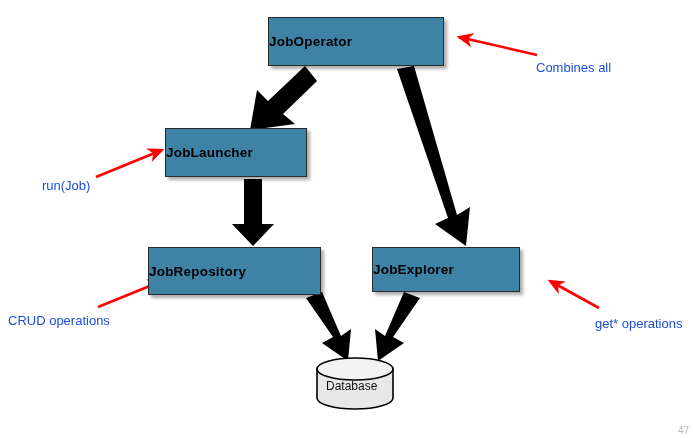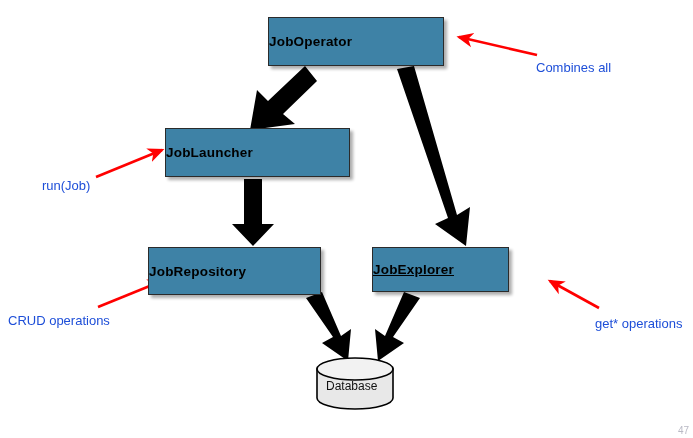--- a/index.html
+++ b/index.html
@@ -120,29 +120,29 @@
     </g>
     <g>
       <line x1="599" y1="308" x2="550" y2="281" stroke="#ff0000" stroke-width="2.6" marker-end="url(#redhead)"></line>
     </g>
   </svg>
 
   <div class="node-box" style="left:268px; top:17px; width:176px; height:49px;">
     <span class="node-label">JobOperator</span>
   </div>
 
-  <div class="node-box" style="left:165px; top:128px; width:185px; height:49px;">
+  <div class="node-box" style="left:165px; top:128px; width:142px; height:49px;">
     <span class="node-label">JobLauncher</span>
   </div>
 
   <div class="node-box" style="left:148px; top:247px; width:173px; height:48px;">
     <span class="node-label">JobRepository</span>
   </div>
 
-  <div class="node-box" style="left:372px; top:247px; width:137px; height:45px;text-decoration:underline;">
+  <div class="node-box" style="left:372px; top:247px; width:148px; height:45px;">
     <span class="node-label">JobExplorer</span>
   </div>
 
   <div class="db-label" style="left:326px; top:379px;">Database</div>
 
   <div class="anno-label" style="left:536px; top:60px;">Combines all</div>
 
   <div class="anno-label" style="left:42px; top:178px;">run(Job)</div>
 
   <div class="anno-label" style="left:8px; top:313px;">CRUD operations</div>

